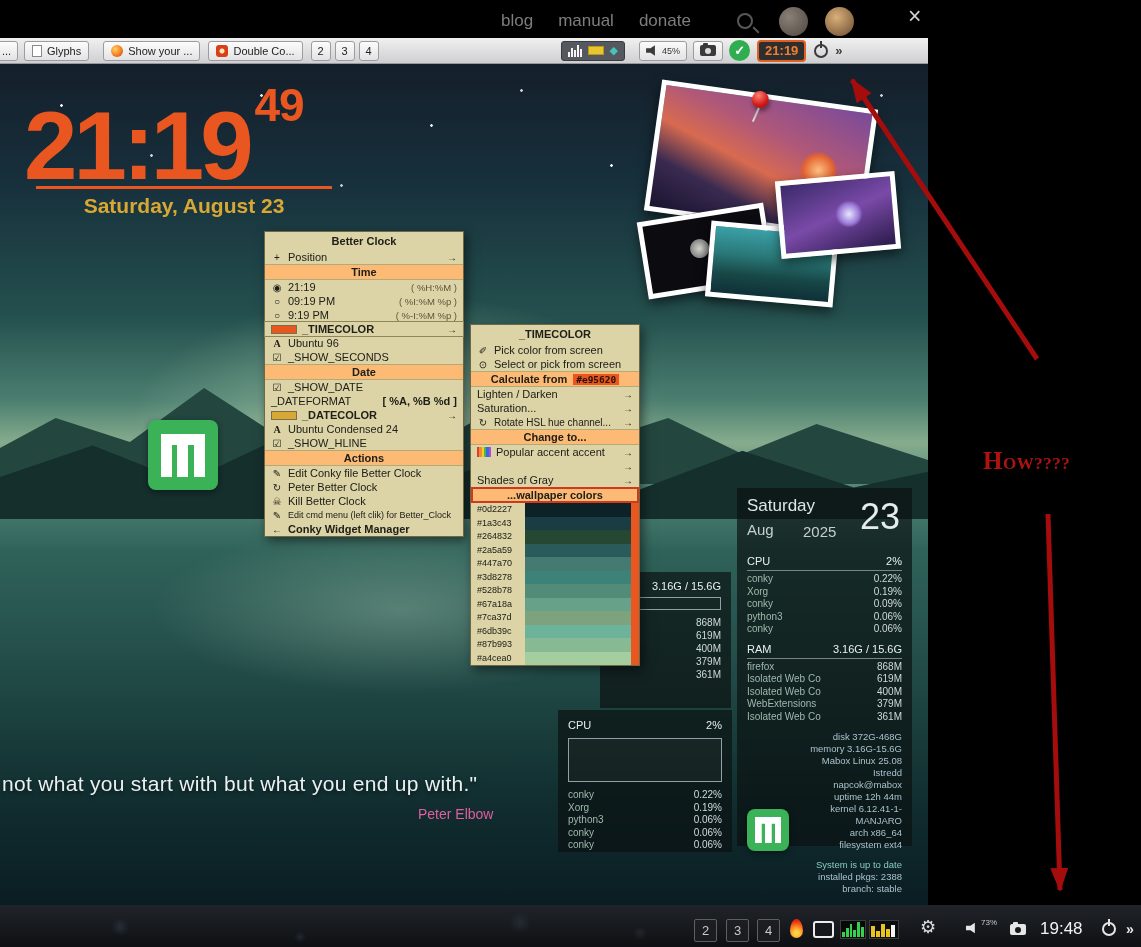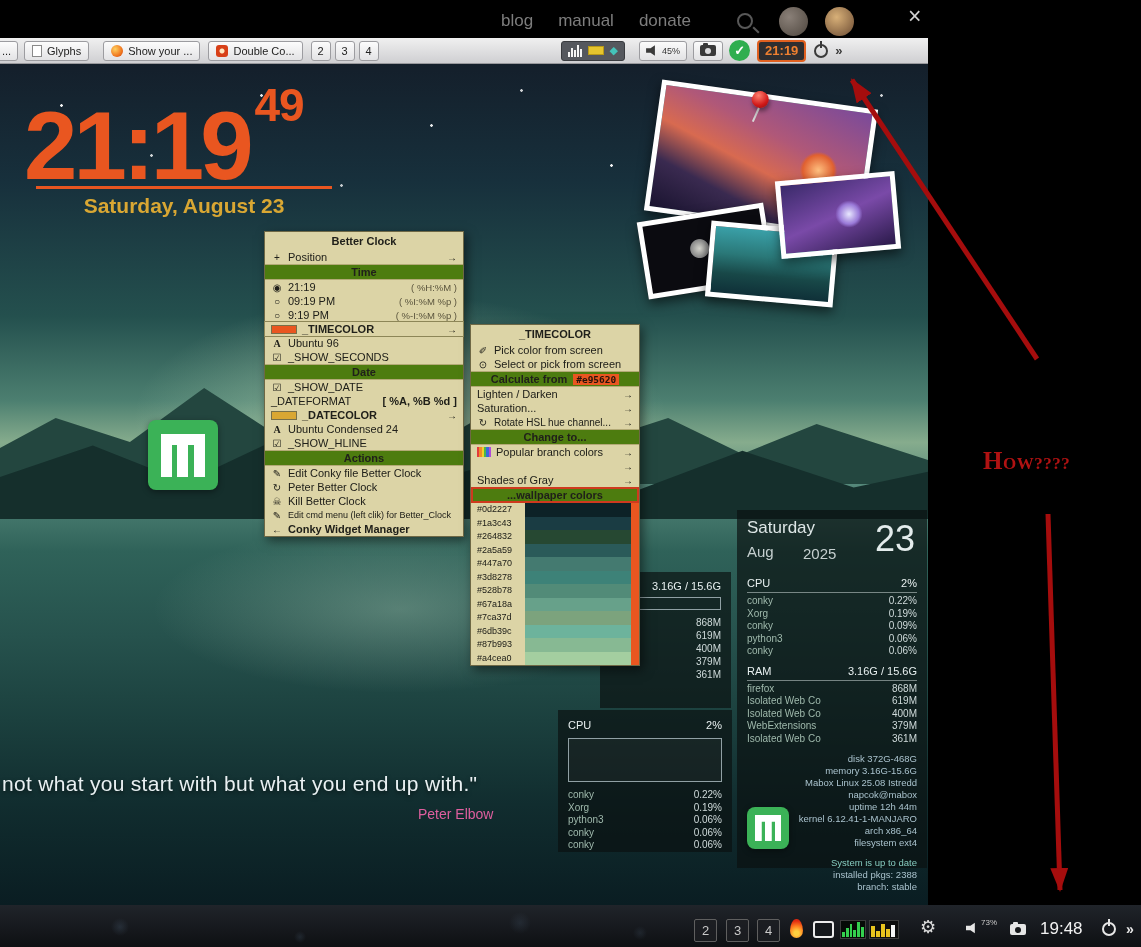--- a/index.html
+++ b/index.html
@@ -79,21 +79,21 @@
 .p2{left:642px;top:148px;width:128px;height:78px;transform:rotate(-9deg);z-index:2;background:radial-gradient(circle 15px at 45% 45%,#d8d8d0,#888 60%,transparent 66%),#0b0b10}
 .p3{left:708px;top:162px;width:128px;height:76px;transform:rotate(5deg);z-index:3;background:linear-gradient(180deg,#3aa0a8 0%,#2a7878 40%,#184848 70%,#0f3038 100%)}
 .p4{left:778px;top:112px;width:120px;height:78px;transform:rotate(-5deg);z-index:4;background:radial-gradient(circle 20px at 60% 50%,#e8e8ff,#9a7ad8 50%,transparent 68%),linear-gradient(160deg,#3a2a6a,#7a4aa8 50%,#2a1a4a)}
 .pin{position:absolute;left:744px;top:26px;z-index:6;transform:rotate(14deg)}
 .pin-ball{width:17px;height:17px;border-radius:50%;background:radial-gradient(circle at 35% 30%,#ff8070,#d01818 60%,#801010);margin-left:6px;box-shadow:2px 3px 4px rgba(0,0,0,.4)}
 .pin-needle{width:2px;height:15px;background:linear-gradient(#aaa,#ddd);margin-left:13px;transform:rotate(10deg)}
 
 
 .menu{position:absolute;background:#dcd4a6;border:1px solid #6e6845;box-shadow:3px 4px 10px rgba(0,0,0,.5);font-size:11px;color:#20201a;z-index:30}
 .menu-title{font-weight:bold;text-align:center;padding:3px 0}
-.menu-band{background:#4d7c0f;font-weight:bold;text-align:center;padding:1px 0;border-top:1px solid #b3aa76;border-bottom:1px solid #b3aa76}
+.menu-band{background:#fdba74;font-weight:bold;text-align:center;padding:1px 0;border-top:1px solid #b3aa76;border-bottom:1px solid #b3aa76}
 .mrow{display:flex;align-items:center;gap:5px;padding:1px 6px;min-height:14px;cursor:pointer}
 .ic{width:12px;flex:0 0 12px;text-align:center;font-size:10px}
 .font-ic{font-family:"Liberation Serif",serif;font-weight:bold}
 .arrow{margin-left:auto;font-weight:bold;font-size:10px}
 .fmt{margin-left:auto;color:#5a543d;font-size:9.5px}
 .push-right{margin-left:auto}
 .swatch{width:26px;height:9px;border:1px solid #77704a;flex:0 0 26px}
 .hl{outline:1px solid #8d8657}
 .small-row{font-size:9px}
 .calc-row{display:flex;justify-content:center;gap:6px;align-items:center;cursor:pointer}
@@ -380,21 +380,21 @@
         <div class="menu-band">Change to...</div>
         <div class="mrow">
           <span class="rainbow">
               <i></i>
               <i></i>
               <i></i>
               <i></i>
               <i></i>
               <i></i>
             </span>
-          <span>Popular branch colors</span>
+          <span>Popular accent accent</span>
           <span class="arrow">→</span>
         </div>
         <div class="mrow">
           <span></span>
           <span class="arrow">→</span>
         </div>
         <div class="mrow">
           <span>Shades of Gray</span>
           <span class="arrow">→</span>
         </div>
@@ -482,21 +482,21 @@
         <div class="crow">
             <span class="cname">conky</span>
             <span>0.06%</span>
           </div>
         <div class="crow">
             <span class="cname">conky</span>
             <span>0.06%</span>
           </div>
       </div>
 
-      <div class="conky" style="left:737px;top:446px;width:190px;height:358px">
+      <div class="conky" style="left:737px;top:424px;width:175px;height:358px">
         <div class="dateblk">
           <span class="c-day">Saturday</span>
           <span class="c-month">Aug</span>
           <span class="c-year">2025</span>
           <span class="c-daynum">23</span>
         </div>
         <div class="crow chead">
             <span>CPU</span>
             <span>2%</span>
           </div>

